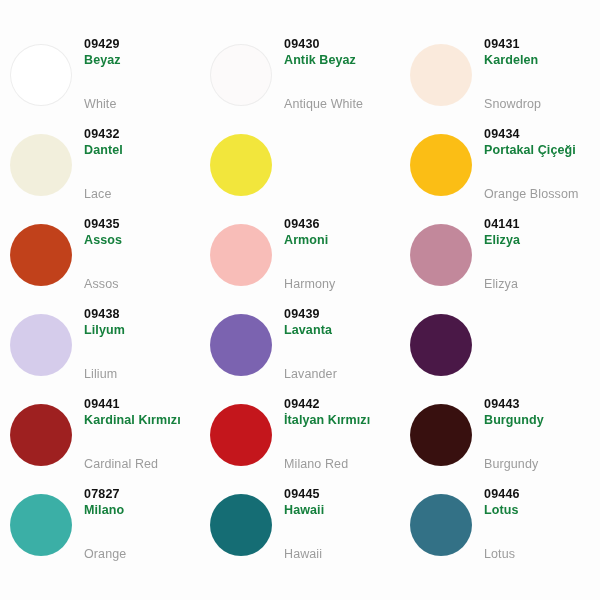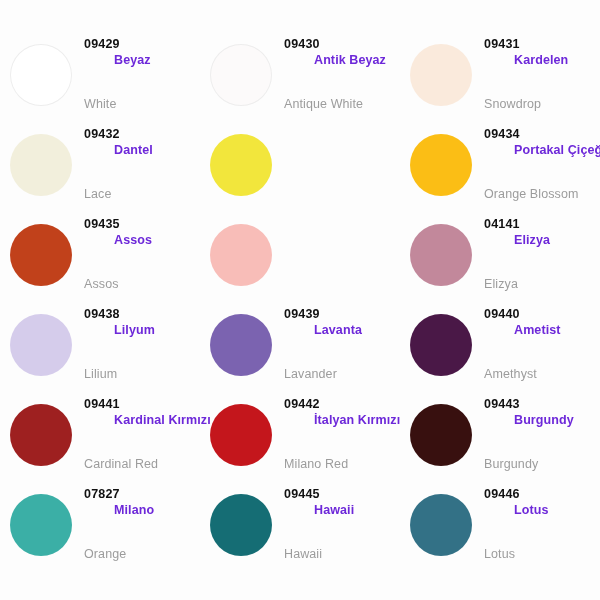--- a/index.html
+++ b/index.html
@@ -50,24 +50,23 @@
   }
   .swatch-code {
     font-size: 12.5px;
     font-weight: bold;
     color: #111111;
     letter-spacing: 0.2px;
   }
   .swatch-name-tr {
     font-size: 12.5px;
     font-weight: bold;
-    color: #6d28d9;
+    color: #15803d;
     letter-spacing: 0.1px;
     white-space: nowrap;
-    margin-left: 30px;
   }
   .swatch-name-en {
     font-size: 12.5px;
     font-weight: normal;
     color: #9c9c9c;
     letter-spacing: 0.1px;
     white-space: nowrap;
     margin-top: 28px;
   }
 </style>
@@ -121,20 +120,25 @@
     <div class="swatch-cell">
       <div class="swatch-disc" style="background: rgb(193, 65, 27);"></div>
       <div class="swatch-text">
         <div class="swatch-code">09435</div>
         <div class="swatch-name-tr">Assos</div>
         <div class="swatch-name-en">Assos</div>
       </div>
     </div>
     <div class="swatch-cell">
       <div class="swatch-disc" style="background: rgb(248, 189, 184);"></div>
+      <div class="swatch-text">
+        <div class="swatch-code">09436</div>
+        <div class="swatch-name-tr">Armoni</div>
+        <div class="swatch-name-en">Harmony</div>
+      </div>
     </div>
     <div class="swatch-cell">
       <div class="swatch-disc" style="background: rgb(194, 136, 155);"></div>
       <div class="swatch-text">
         <div class="swatch-code">04141</div>
         <div class="swatch-name-tr">Elizya</div>
         <div class="swatch-name-en">Elizya</div>
       </div>
     </div>
     <div class="swatch-cell">
@@ -148,25 +152,20 @@
     <div class="swatch-cell">
       <div class="swatch-disc" style="background: rgb(123, 99, 176);"></div>
       <div class="swatch-text">
         <div class="swatch-code">09439</div>
         <div class="swatch-name-tr">Lavanta</div>
         <div class="swatch-name-en">Lavander</div>
       </div>
     </div>
     <div class="swatch-cell">
       <div class="swatch-disc" style="background: rgb(74, 24, 71);"></div>
-      <div class="swatch-text">
-        <div class="swatch-code">09440</div>
-        <div class="swatch-name-tr">Ametist</div>
-        <div class="swatch-name-en">Amethyst</div>
-      </div>
     </div>
     <div class="swatch-cell">
       <div class="swatch-disc" style="background: rgb(158, 32, 32);"></div>
       <div class="swatch-text">
         <div class="swatch-code">09441</div>
         <div class="swatch-name-tr">Kardinal Kırmızı</div>
         <div class="swatch-name-en">Cardinal Red</div>
       </div>
     </div>
     <div class="swatch-cell">

